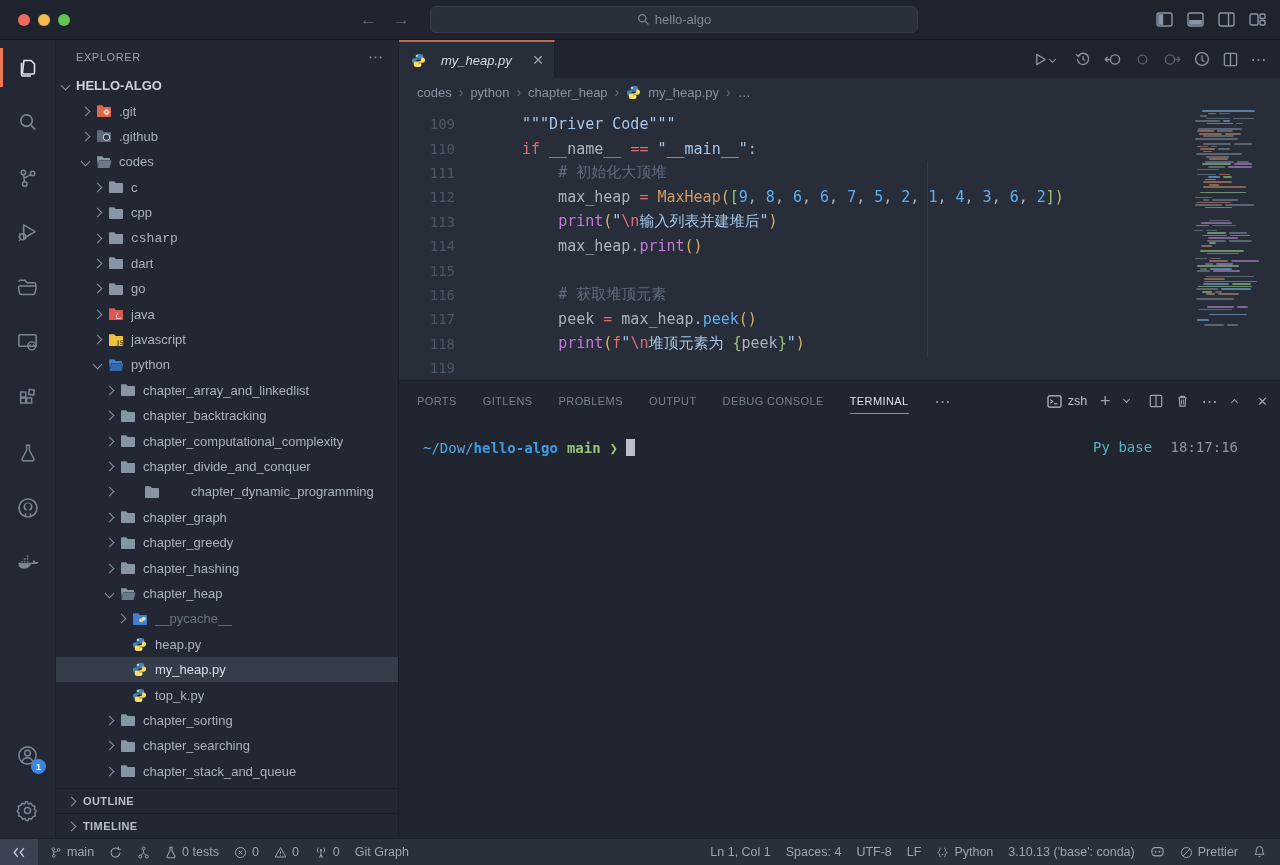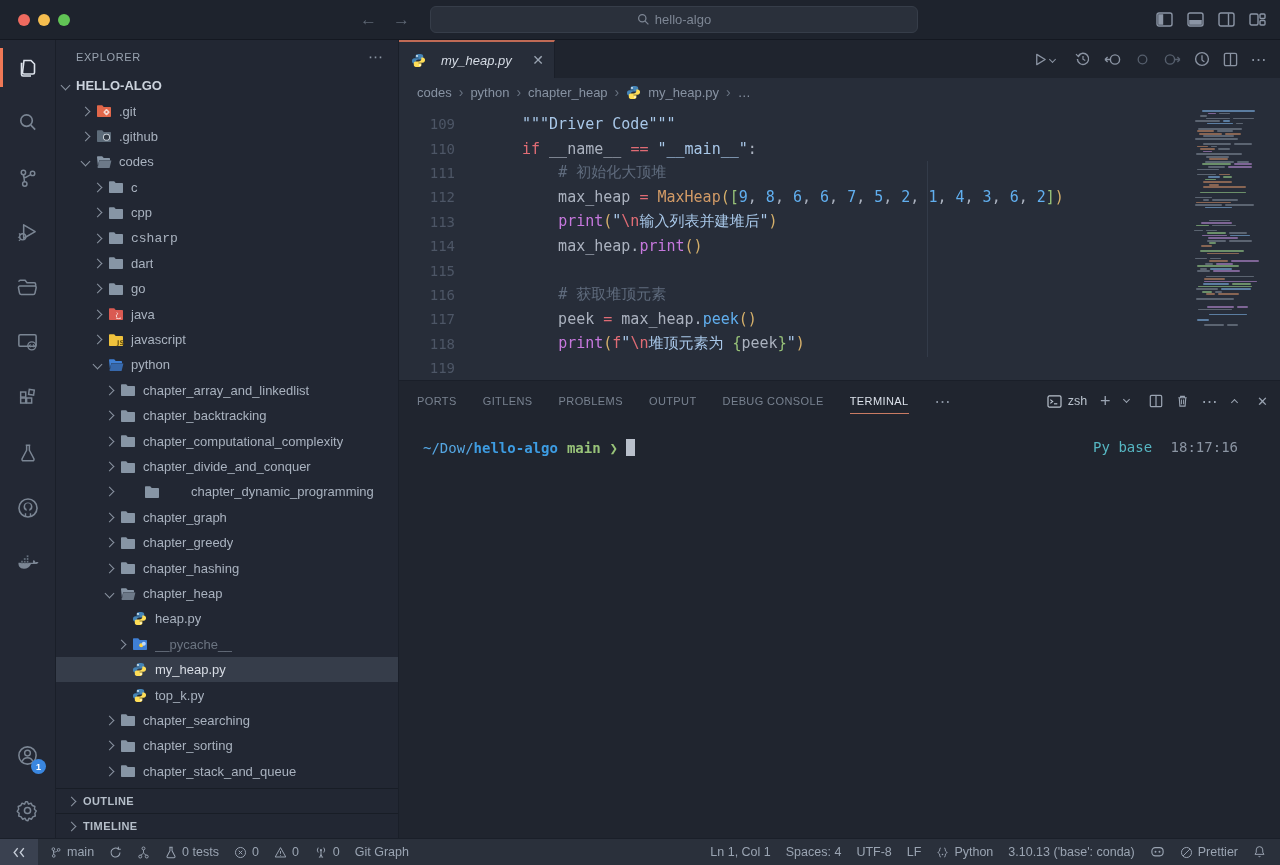--- a/index.html
+++ b/index.html
@@ -440,43 +440,43 @@
           <div class="trow" style="padding-left: 50px;">
             <span class="chev d"></span>
             <span class="ticon">
               <svg width="16" height="14" viewBox="0 0 16 14">
                 <path d="M1 2.2 C1 1.6 1.4 1.2 2 1.2 h4.2 l1.5 1.8 H13 c.6 0 1 .4 1 1 v1.2 H3.2 L1.6 12 H2" fill="#8795a5"></path>
                 <path d="M3.4 5.4 H15.4 L13.6 13 H1.6 Z" fill="#8795a5" opacity=".75"></path>
               </svg>
             </span>
             <span class="tlabel">chapter_heap</span>
           </div>
+          <div class="trow dim" style="padding-left: 62px;">
+            <span class="chev r"></span>
+            <span class="ticon">
+              <svg width="16" height="14" viewBox="0 0 16 14">
+                <path d="M1 2.2 C1 1.6 1.4 1.2 2 1.2 h4.2 l1.5 1.8 H14 c.6 0 1 .4 1 1 v8 c0 .6 -.4 1 -1 1 H2 c-.6 0 -1 -.4 -1 -1 Z" fill="#3f7fd4"></path>
+                <circle cx="9.2" cy="8.3" r="2" fill="#ffd43b"></circle>
+                <circle cx="11.8" cy="6.8" r="2" fill="#bcd9ff"></circle>
+              </svg>
+            </span>
+            <span class="tlabel">__pycache__</span>
+          </div>
           <div class="trow" style="padding-left: 62px;">
             <span class="chev none"></span>
             <span class="ticon">
               <svg width="15" height="15" viewBox="0 0 16 16">
                 <path fill="#4584b6" d="M7.9 1C6.1 1 4.9 1.8 4.9 3.2V5h3.2v.6H3.6C2.2 5.6 1 6.8 1 8.5s1.2 2.8 2.6 2.8H5V9.6C5 8.1 6.3 7 7.9 7h3C12.2 7 13 6.2 13 5V3.2C13 1.8 11.6 1 9.9 1Z"></path>
                 <circle cx="6.4" cy="3.1" r=".9" fill="#fff"></circle>
                 <path fill="#ffde57" d="M8.1 15c1.8 0 3-.8 3-2.2V11H7.9v-.6h4.5c1.4 0 2.6-1.2 2.6-2.9S13.8 4.7 12.4 4.7H11v1.7C11 7.9 9.7 9 8.1 9h-3C3.8 9 3 9.8 3 11v1.8C3 14.2 4.4 15 6.1 15Z"></path>
                 <circle cx="9.6" cy="12.9" r=".9" fill="#fff"></circle>
               </svg>
             </span>
             <span class="tlabel">heap.py</span>
           </div>
-          <div class="trow dim" style="padding-left: 62px;">
-            <span class="chev r"></span>
-            <span class="ticon">
-              <svg width="16" height="14" viewBox="0 0 16 14">
-                <path d="M1 2.2 C1 1.6 1.4 1.2 2 1.2 h4.2 l1.5 1.8 H14 c.6 0 1 .4 1 1 v8 c0 .6 -.4 1 -1 1 H2 c-.6 0 -1 -.4 -1 -1 Z" fill="#3f7fd4"></path>
-                <circle cx="9.2" cy="8.3" r="2" fill="#ffd43b"></circle>
-                <circle cx="11.8" cy="6.8" r="2" fill="#bcd9ff"></circle>
-              </svg>
-            </span>
-            <span class="tlabel">__pycache__</span>
-          </div>
           <div class="trow sel" style="padding-left: 62px;">
             <span class="chev none"></span>
             <span class="ticon">
               <svg width="15" height="15" viewBox="0 0 16 16">
                 <path fill="#4584b6" d="M7.9 1C6.1 1 4.9 1.8 4.9 3.2V5h3.2v.6H3.6C2.2 5.6 1 6.8 1 8.5s1.2 2.8 2.6 2.8H5V9.6C5 8.1 6.3 7 7.9 7h3C12.2 7 13 6.2 13 5V3.2C13 1.8 11.6 1 9.9 1Z"></path>
                 <circle cx="6.4" cy="3.1" r=".9" fill="#fff"></circle>
                 <path fill="#ffde57" d="M8.1 15c1.8 0 3-.8 3-2.2V11H7.9v-.6h4.5c1.4 0 2.6-1.2 2.6-2.9S13.8 4.7 12.4 4.7H11v1.7C11 7.9 9.7 9 8.1 9h-3C3.8 9 3 9.8 3 11v1.8C3 14.2 4.4 15 6.1 15Z"></path>
                 <circle cx="9.6" cy="12.9" r=".9" fill="#fff"></circle>
               </svg>
             </span>
@@ -494,30 +494,30 @@
             </span>
             <span class="tlabel">top_k.py</span>
           </div>
           <div class="trow" style="padding-left: 50px;">
             <span class="chev r"></span>
             <span class="ticon">
               <svg width="16" height="14" viewBox="0 0 16 14">
                 <path d="M1 2.2 C1 1.6 1.4 1.2 2 1.2 h4.2 l1.5 1.8 H14 c.6 0 1 .4 1 1 v8 c0 .6 -.4 1 -1 1 H2 c-.6 0 -1 -.4 -1 -1 Z" fill="#8795a5"></path>
               </svg>
             </span>
+            <span class="tlabel">chapter_sorting</span>
+          </div>
+          <div class="trow" style="padding-left: 50px;">
+            <span class="chev r"></span>
+            <span class="ticon">
+              <svg width="16" height="14" viewBox="0 0 16 14">
+                <path d="M1 2.2 C1 1.6 1.4 1.2 2 1.2 h4.2 l1.5 1.8 H14 c.6 0 1 .4 1 1 v8 c0 .6 -.4 1 -1 1 H2 c-.6 0 -1 -.4 -1 -1 Z" fill="#8795a5"></path>
+              </svg>
+            </span>
             <span class="tlabel">chapter_searching</span>
-          </div>
-          <div class="trow" style="padding-left: 50px;">
-            <span class="chev r"></span>
-            <span class="ticon">
-              <svg width="16" height="14" viewBox="0 0 16 14">
-                <path d="M1 2.2 C1 1.6 1.4 1.2 2 1.2 h4.2 l1.5 1.8 H14 c.6 0 1 .4 1 1 v8 c0 .6 -.4 1 -1 1 H2 c-.6 0 -1 -.4 -1 -1 Z" fill="#8795a5"></path>
-              </svg>
-            </span>
-            <span class="tlabel">chapter_sorting</span>
           </div>
           <div class="trow" style="padding-left: 50px;">
             <span class="chev r"></span>
             <span class="ticon">
               <svg width="16" height="14" viewBox="0 0 16 14">
                 <path d="M1 2.2 C1 1.6 1.4 1.2 2 1.2 h4.2 l1.5 1.8 H14 c.6 0 1 .4 1 1 v8 c0 .6 -.4 1 -1 1 H2 c-.6 0 -1 -.4 -1 -1 Z" fill="#8795a5"></path>
               </svg>
             </span>
             <span class="tlabel">chapter_stack_and_queue</span>
           </div>

